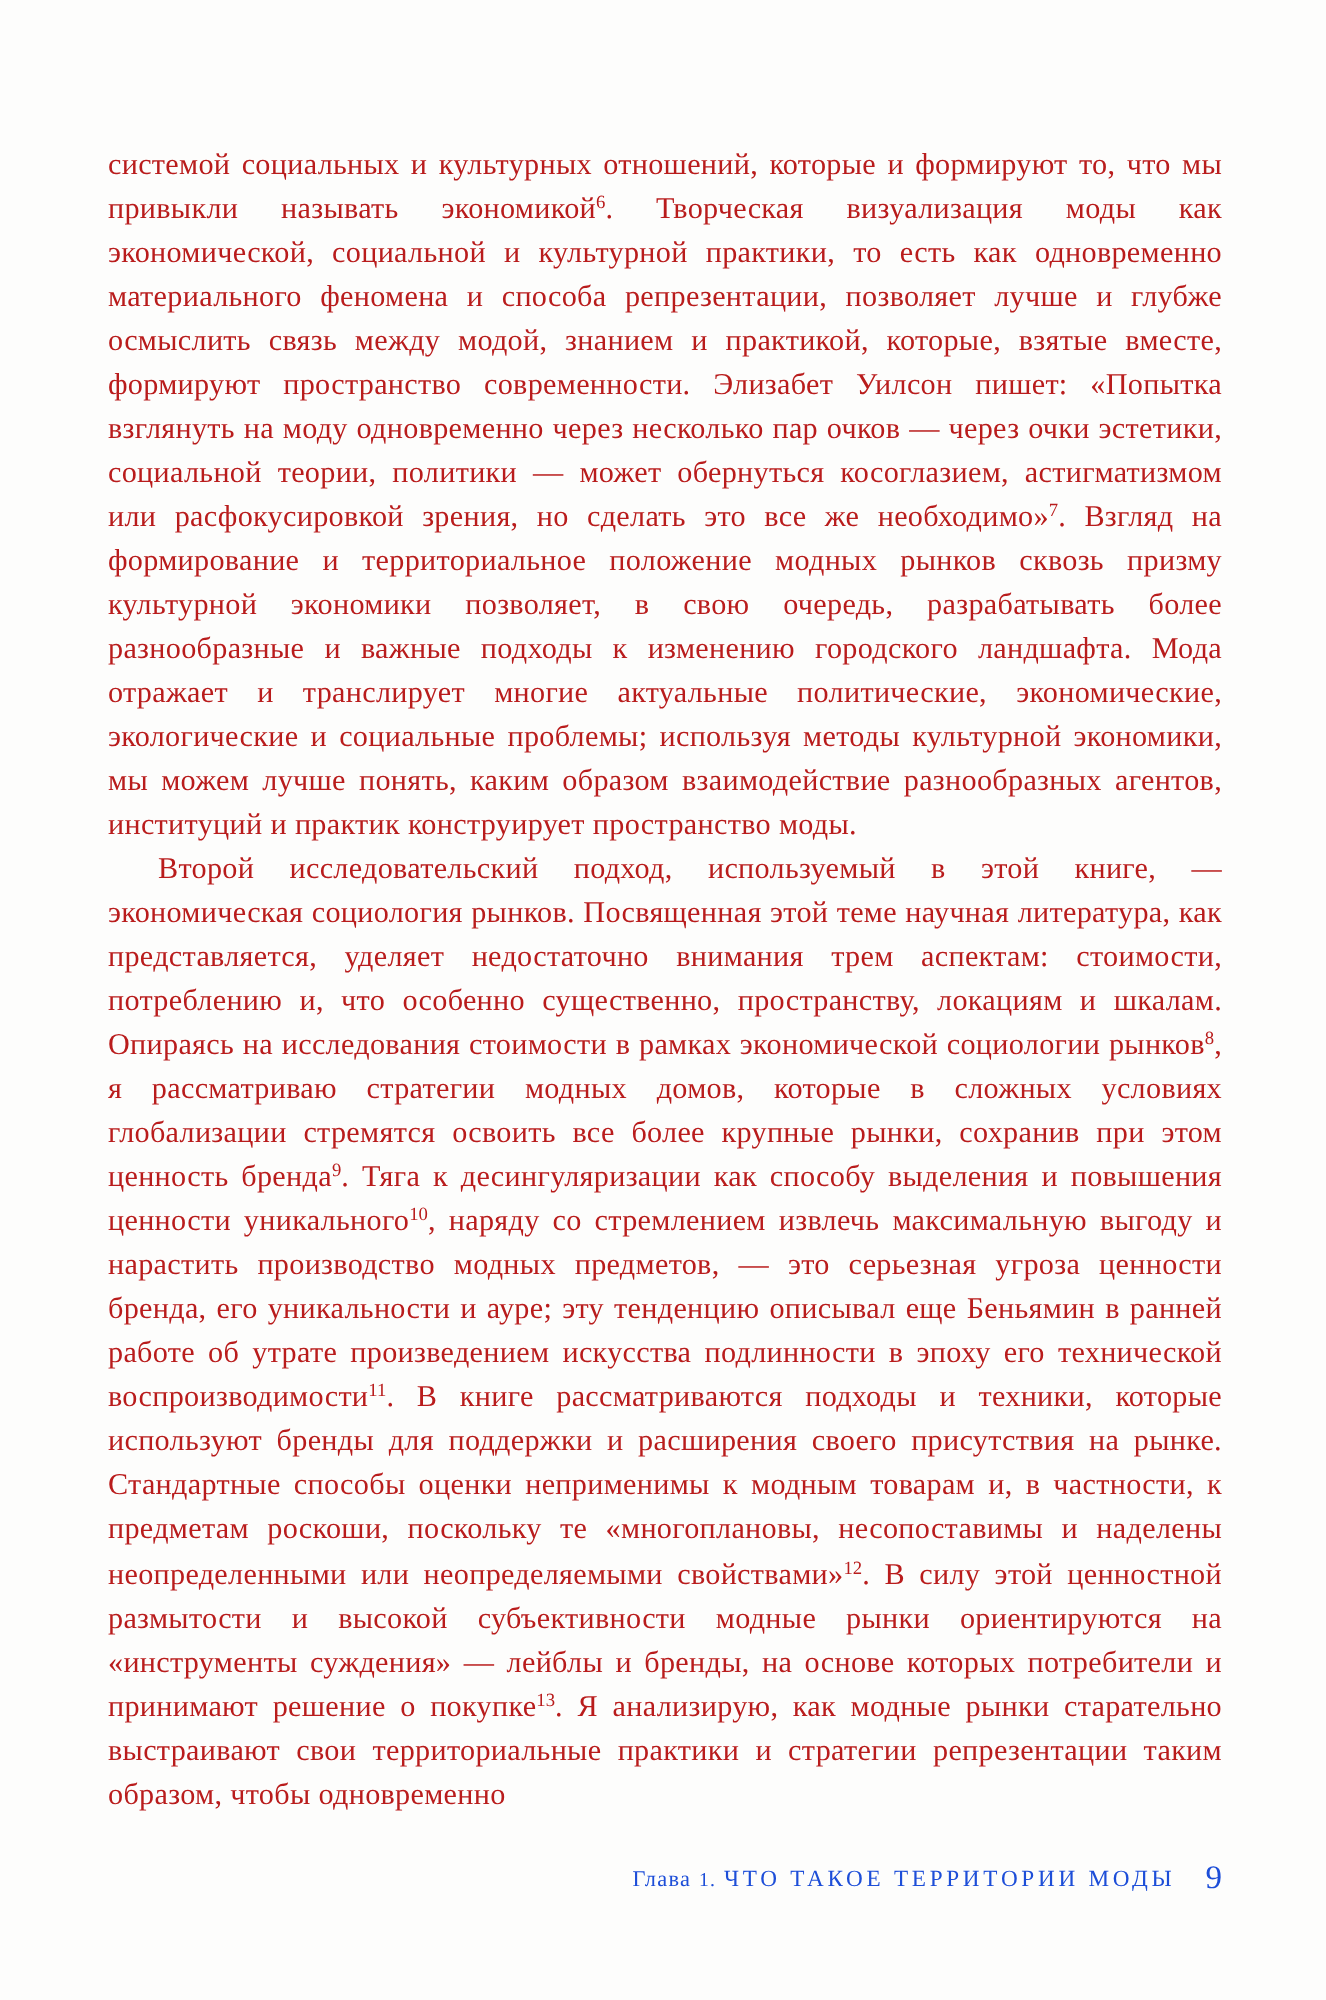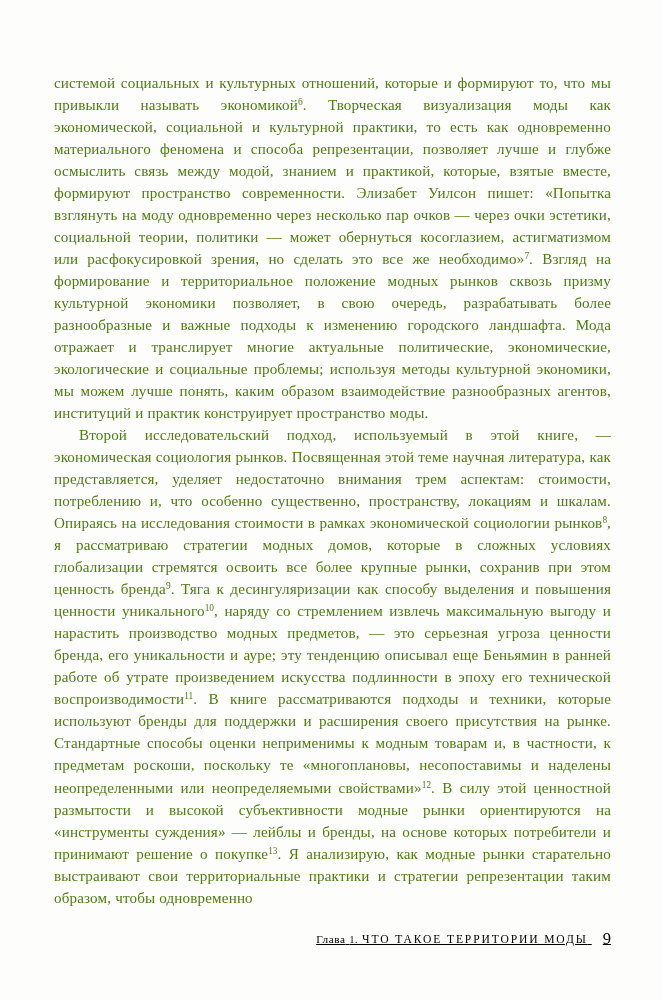--- a/index.html
+++ b/index.html
@@ -30,40 +30,39 @@
   }
   p.para {
     margin: 0;
     font-size: 15.1px;
     line-height: 22.02px;
     text-align: justify;
     text-justify: inter-word;
     letter-spacing: 0.01em;
     word-spacing: 0.005em;
     hyphens: manual;
-    color: #4d7c0f;
+    color: #b91c1c;
   }
   p.para + p.para {
     text-indent: 25px;
   }
   sup {
     font-size: 0.62em;
     line-height: 0;
     vertical-align: 0.52em;
     letter-spacing: 0;
   }
   .footer {
     position: absolute;
     left: 54px;
     top: 928px;
     width: 557px;
     text-align: right;
     white-space: nowrap;
-    color: #000000;
-    text-decoration: underline;
+    color: #1d4ed8;
   }
   .footer .chapter-label {
     font-size: 11.2px;
     letter-spacing: 0.055em;
   }
   .footer .chapter-num {
     font-size: 9.8px;
     letter-spacing: 0.055em;
   }
   .footer .chapter-title {

